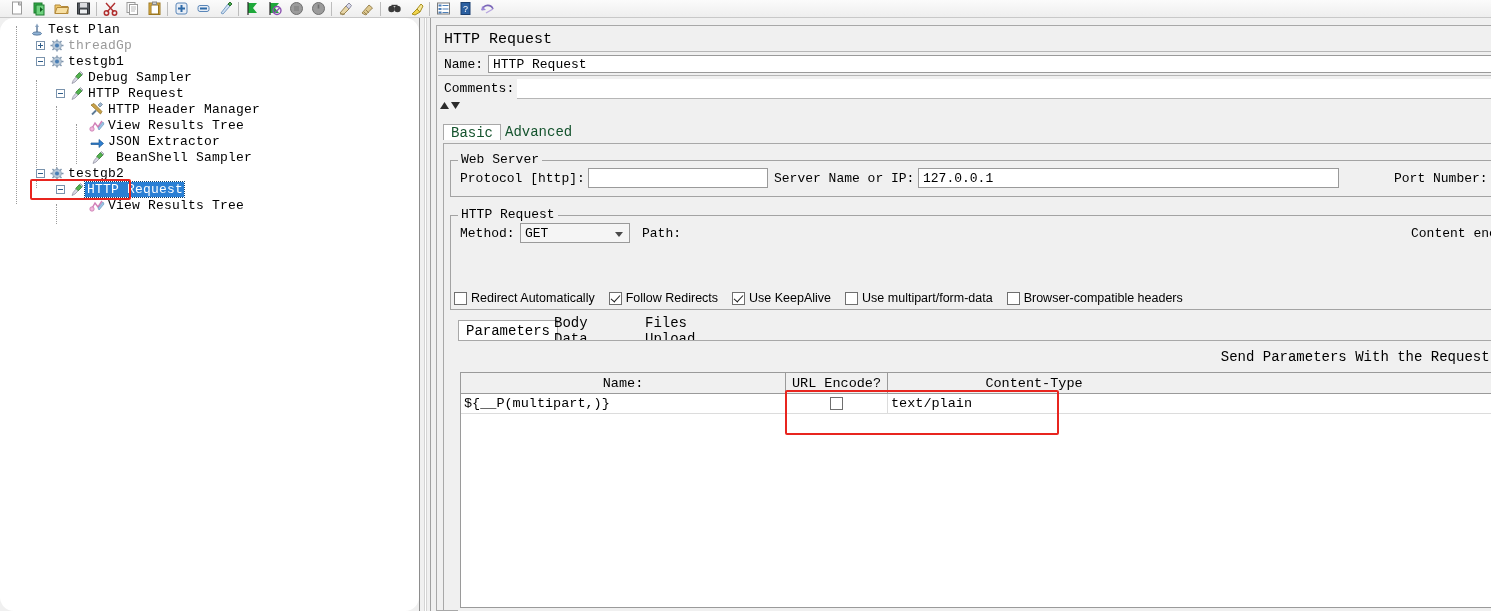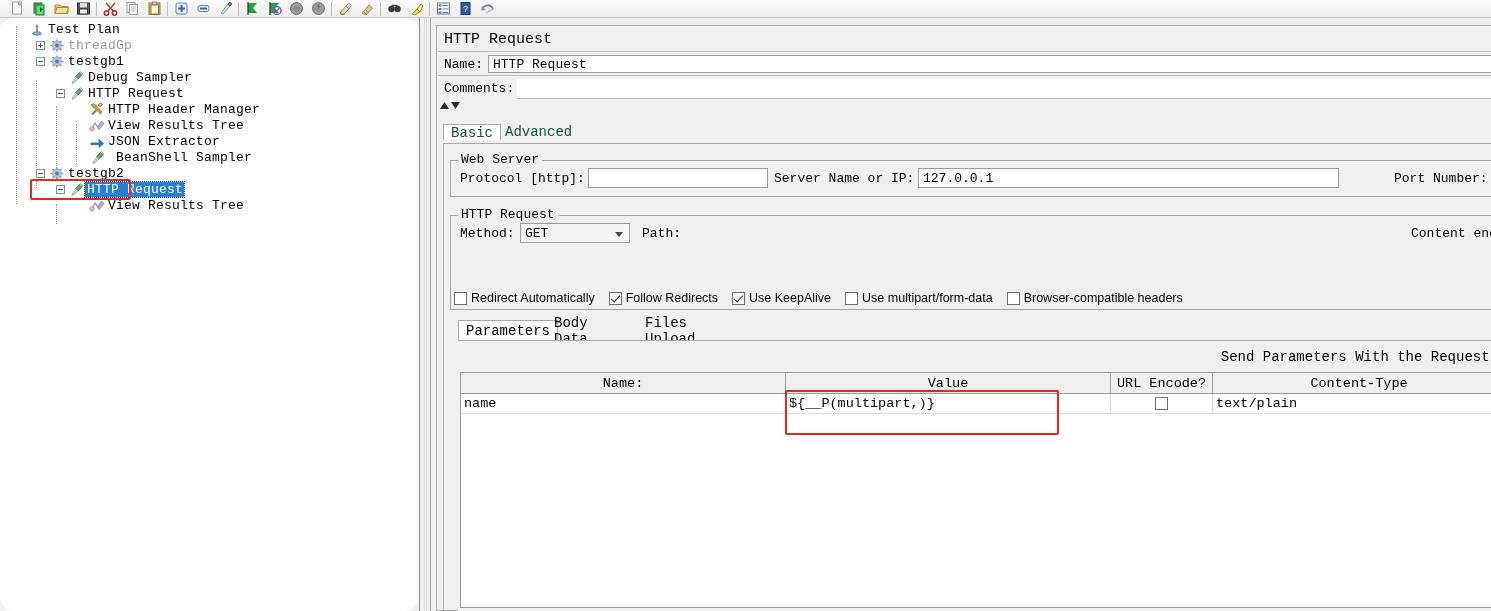--- a/index.html
+++ b/index.html
@@ -665,27 +665,25 @@
           <div class="itab inactive" style="left:89px;">Body Data</div>
           <div class="itab inactive" style="left:180px;">Files Upload</div>
         </div>
 
         <div id="inner-body">
           <div id="send-params-label">Send Parameters With the Request:</div>
 
           <div id="ptable">
             <div class="thead">
               <div class="th" style="width:325px;">Name:</div>
-              <div class="th" style="width:325px;">Value</div>
               <div class="th" style="width:102px;">URL Encode?</div>
               <div class="th" style="width:292px;">Content-Type</div>
             </div>
             <div id="table-rows">
                 <div class="trow">
-                  <div class="td" style="width: 325px;">name</div>
                   <div class="td" style="width: 325px;">${__P(multipart,)}</div>
                   <div class="td" style="width: 102px; justify-content: center; padding-left: 0px;">
                     <span class="cellcheck"></span>
                   </div>
                   <div class="td" style="width: 292px;">text/plain</div>
                 </div>
               </div>
           </div>
 
           <div id="redbox-value"></div>

